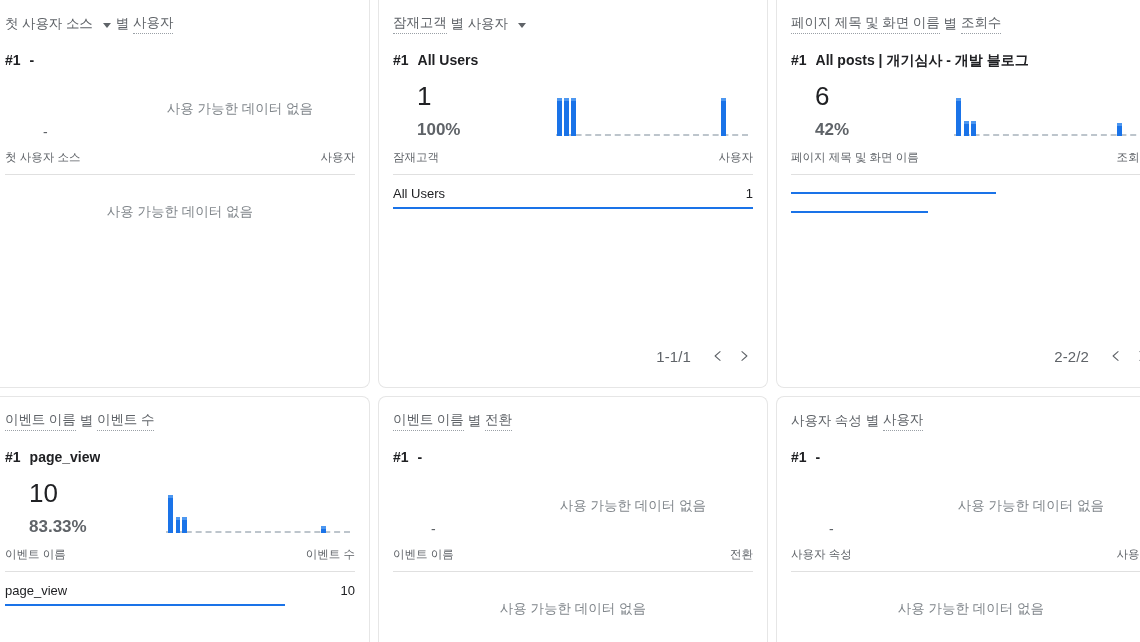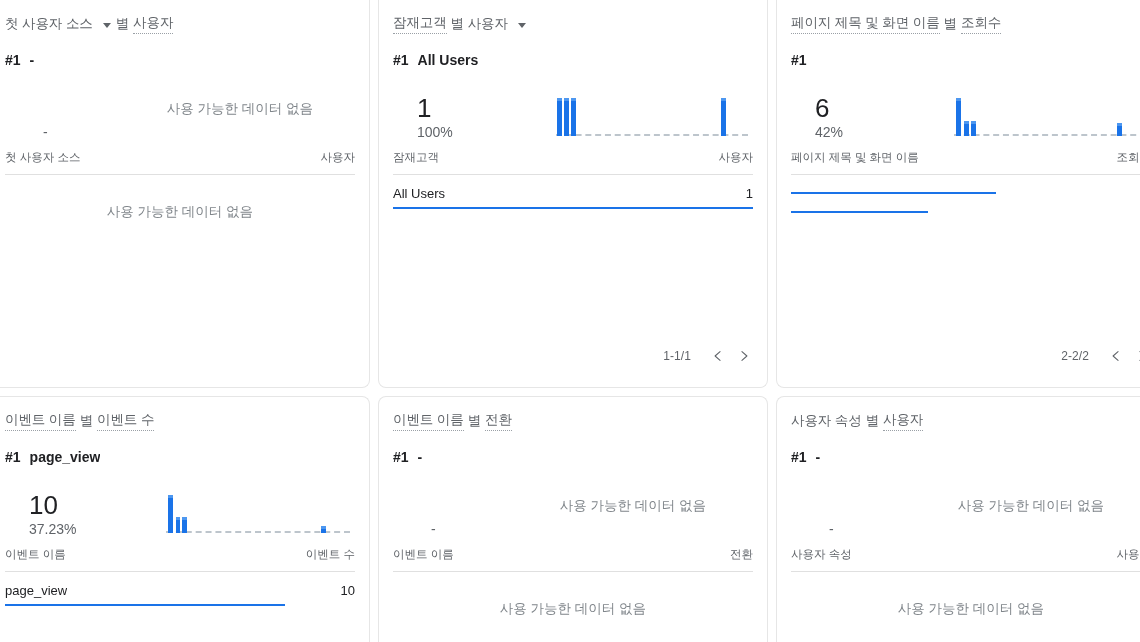--- a/index.html
+++ b/index.html
@@ -98,23 +98,24 @@
     color: #202124;
     line-height: 1.05;
     font-weight: 400;
   }
   .metric-big.dash {
     font-size: 14px;
     color: #5f6368;
     padding-left: 14px;
   }
   .metric-pct {
-    font-size: 14px;
+    font-size: 17px;
     color: #5f6368;
-    margin-top: 2px;
+    margin-top: 10px;
+    font-weight: bold;
   }
   .spark-area {
     flex: 1;
     height: 46px;
     position: relative;
     align-self: flex-end;
   }
   .nodata-inline {
     flex: 1;
     text-align: center;
@@ -190,21 +191,21 @@
     font-size: 13.5px;
     color: #80868b;
     padding-top: 28px;
   }
   .pager {
     position: absolute;
     right: 12px;
     bottom: 20px;
     display: flex;
     align-items: center;
-    font-size: 12px;
+    font-size: 15px;
     color: #5f6368;
   }
   .pager .pgtext { margin-right: 12px; letter-spacing: 0.1px; }
   .chev {
     width: 22px; height: 22px;
     display: inline-flex;
     align-items: center; justify-content: center;
     margin-left: 4px;
   }
   .chev svg { display:block; }
@@ -305,20 +306,21 @@
       <div class="card-title">
         <span class="dim-seg">페이지 제목 및 화면 이름</span>
         <span class="sp"></span>
         <span>별</span>
         <span class="sp"></span>
         <span class="dim-seg">조회수</span>
         <span class="sp"></span>
       </div>
       <div class="top-row">
         <span class="rank">#1</span>
+        <span class="rank-label">All posts | 개기심사 - 개발 블로그</span>
       </div>
       <div class="metric-row">
         <div class="metric-block">
           <div class="metric-big">6</div>
           <div class="metric-pct">42%</div>
         </div>
         <div class="spark-area">
           <div class="spark">
             <div class="baseline"></div>
             <div class="bar" style="left: 1%; width: 2.6%; height: 38px;">
@@ -371,21 +373,21 @@
         <span class="dim-seg">이벤트 수</span>
         <span class="sp"></span>
       </div>
       <div class="top-row">
         <span class="rank">#1</span>
         <span class="rank-label">page_view</span>
       </div>
       <div class="metric-row">
         <div class="metric-block">
           <div class="metric-big">10</div>
-          <div class="metric-pct">37.23%</div>
+          <div class="metric-pct">83.33%</div>
         </div>
         <div class="spark-area">
           <div class="spark">
             <div class="baseline"></div>
             <div class="bar" style="left: 1%; width: 2.6%; height: 38px;">
               <div class="cap"></div>
             </div>
             <div class="bar" style="left: 5%; width: 2.6%; height: 15.96px;">
               <div class="cap"></div>
             </div>

